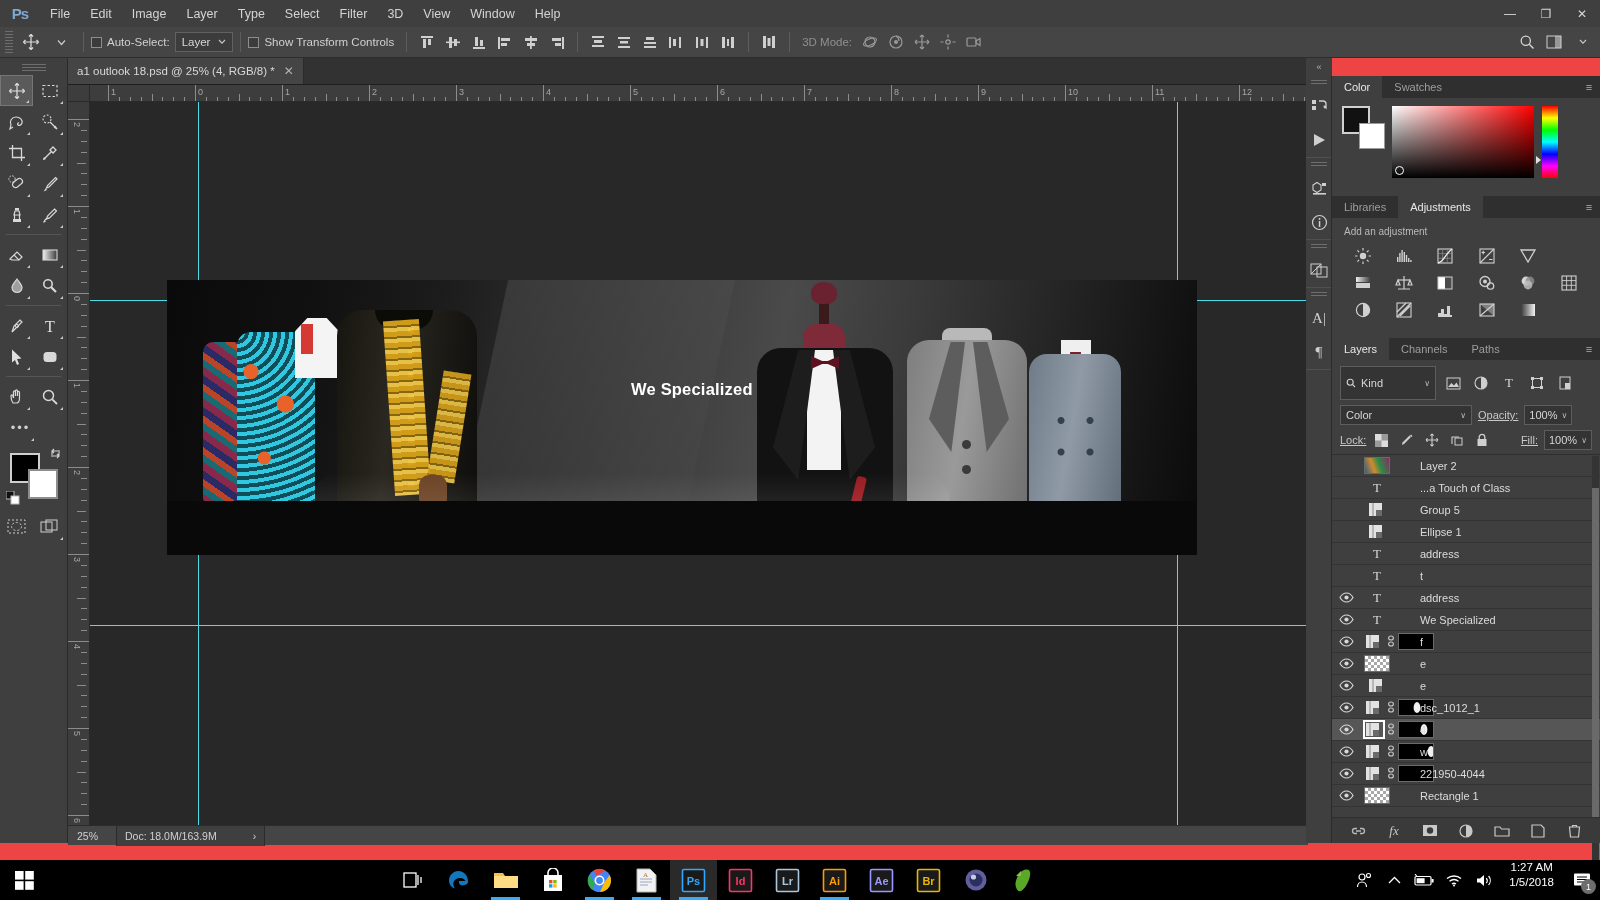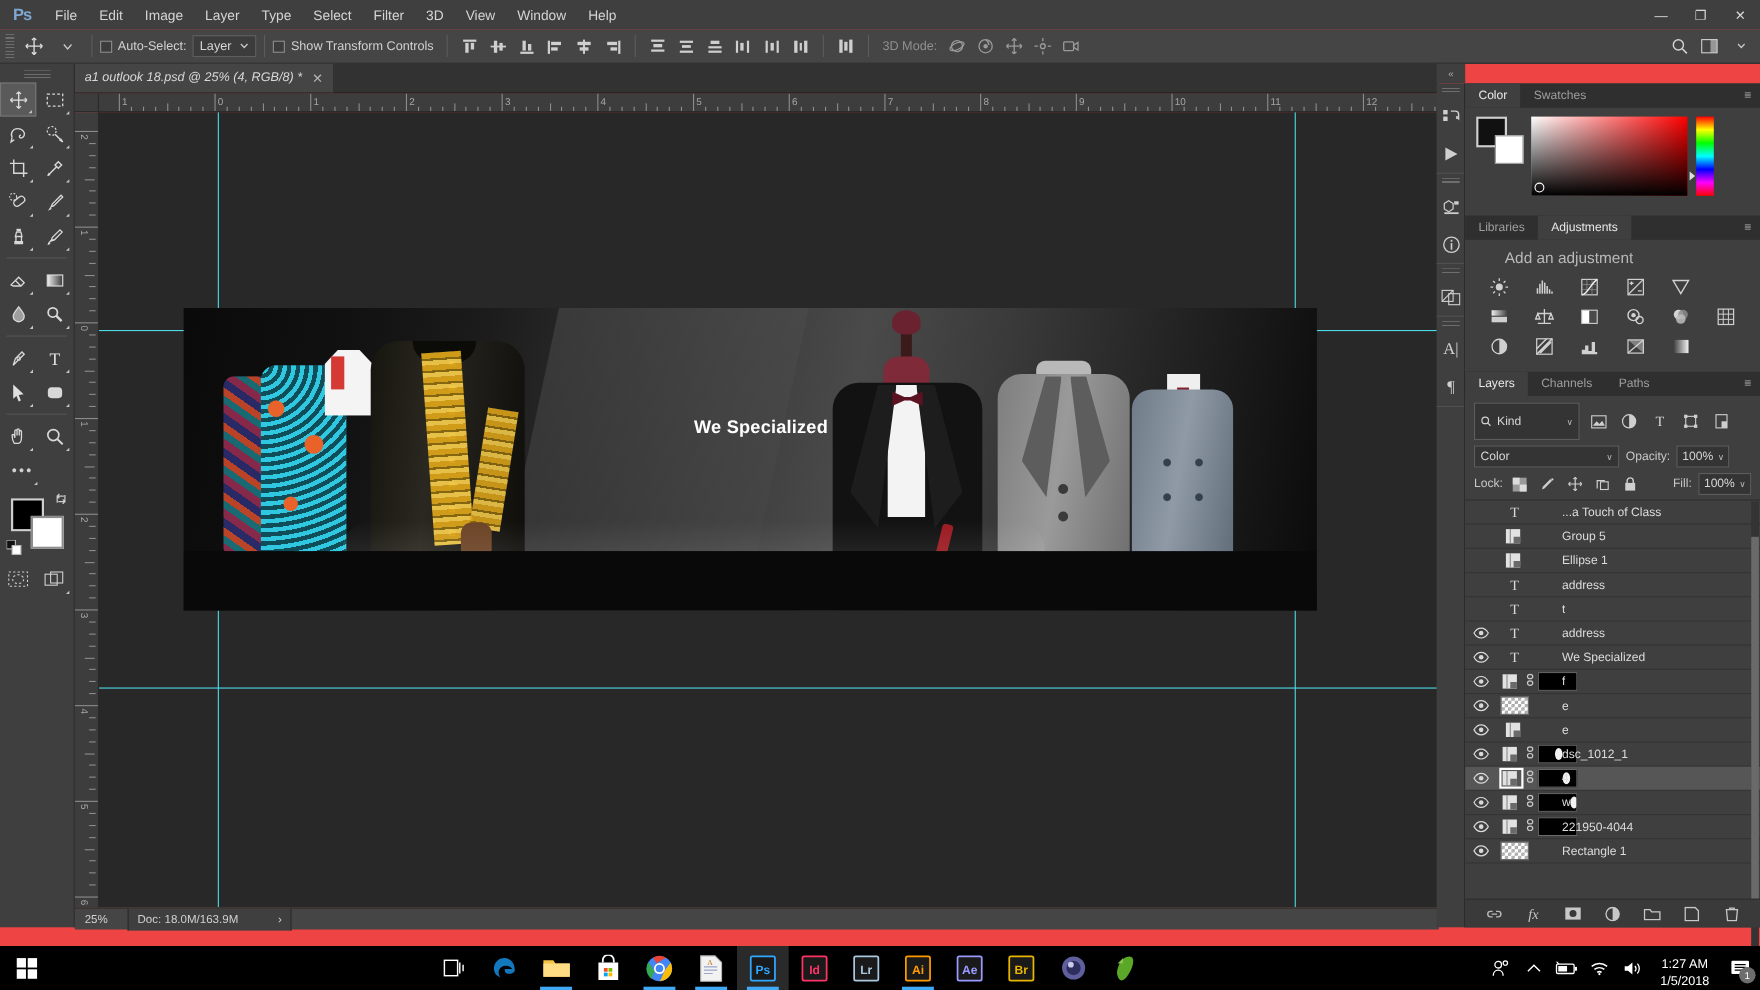--- a/index.html
+++ b/index.html
@@ -32,21 +32,21 @@
     font-size:11.5px; padding:2px 6px; min-width:56px; display:flex;
     justify-content:space-between; align-items:center; gap:8px; height:20px; }
   .ob-icon { width:26px; height:22px; display:flex; align-items:center; justify-content:center; }
   .ob-right { position:absolute; right:4px; display:flex; align-items:center; gap:2px; }
 
   
   .tabbar { position:absolute; left:68px; top:58px; width:1240px; height:27px;
     background:#323232; border-bottom:1px solid #1f1f1f; display:flex; align-items:flex-end; }
   .doctab { background:#454545; height:26px; display:flex; align-items:center;
     padding:0 9px; gap:9px; border-right:1px solid #2b2b2b; }
-  .doctab .title { color:#d8d8d8; font-size:11.5px;font-style:italic; }
+  .doctab .title { color:#d8d8d8; font-size:11.5px; }
   .doctab .x { color:#b3b3b3; font-size:12px; }
 
   
   .toolbar { position:absolute; left:0; top:58px; width:68px; height:785px;
     background:#3f3f3f; border-right:1px solid #2a2a2a; padding-top:6px; }
   .tb-grip { width:24px; height:7px; margin:0 auto 4px;
     background:repeating-linear-gradient(to bottom,#6e6e6e 0 1px,transparent 1px 3px); }
   .tb-row { display:flex; }
   .tb-cell { width:33px; height:31px; display:flex; align-items:center; justify-content:center;
     position:relative; }
@@ -221,36 +221,36 @@
     border:1.5px solid #fff; border-radius:50%; }
   .cp-hue { width:16px; height:72px;
     background:linear-gradient(to bottom,#ff0000,#ffff00,#00ff00,#00ffff,#0000ff,#ff00ff,#ff0000);
     position:relative; }
   .cp-huearrow { position:absolute; left:-6px; bottom:14px; width:0; height:0;
     border-top:4px solid transparent; border-bottom:4px solid transparent;
     border-left:5px solid #e0e0e0; }
 
   
   .adjbody { padding:8px 12px 10px; }
-  .adj-title { color:#b9b9b9; font-size:14px; margin-bottom:9px;margin-left:24px; }
+  .adj-title { color:#b9b9b9; font-size:10px; margin-bottom:9px; }
   .adj-grid { display:grid; grid-template-columns:repeat(6,1fr); gap:6px 4px; justify-items:center; }
   .adj-ic { width:22px; height:20px; display:flex; align-items:center; justify-content:center; }
 
   
   .layers-top { padding:6px 8px 0; }
   .lrow { display:flex; align-items:center; gap:6px; margin-bottom:5px; }
   .kind-sel { display:flex; align-items:center; gap:5px; background:#343434;
     border:1px solid #5d5d5d; height:20px; padding:16px 5px; width:96px; font-size:11px;
     color:#d6d6d6; }
   .kind-sel .cv { margin-left:auto; font-size:8px; color:#b7b7b7; }
   .filt-ic { width:22px; height:20px; display:flex; align-items:center; justify-content:center; }
   .mode-sel { display:flex; align-items:center; background:#343434; border:1px solid #5d5d5d;
     height:20px; padding:0 5px; width:132px; font-size:11px; color:#d6d6d6; }
   .mode-sel .cv { margin-left:auto; font-size:8px; color:#b7b7b7; }
-  .minilbl { color:#c8c8c8; font-size:11px; }
+  .minilbl { color:#c8c8c8; font-size:11px;text-decoration:underline; }
   .numbox { background:#343434; border:1px solid #5d5d5d; height:20px; width:48px;
     display:flex; align-items:center; padding:0 4px; font-size:11px; color:#d6d6d6; }
   .numbox .cv { margin-left:auto; font-size:8px; color:#b7b7b7; }
   .lock-ic { width:19px; height:19px; display:flex; align-items:center; justify-content:center; }
 
   .layerlist { position:absolute; left:0; right:0; top:116px; bottom:26px; overflow:hidden;
     border-top:1px solid #2f2f2f; }
   .lay { display:flex; align-items:center; height:22px; border-bottom:1px solid #343434;
     padding-right:6px; }
   .lay.sel { background:#565656; }
@@ -283,21 +283,21 @@
   .taskbar { position:absolute; left:0; bottom:0; width:1600px; height:40px; background:#000; }
   .tb-start { width:48px; height:40px; display:flex; align-items:center; justify-content:center; }
   .tb-search { position:absolute; left:48px; top:0; width:340px; height:40px; background:#e8e8e8;
     display:flex; align-items:center; gap:10px; padding:0 10px; }
   .tb-search .txt { color:#4a4a4a; font-size:12.5px; }
   .tb-apps { position:absolute; left:388px; top:0; height:40px; display:flex; align-items:center; }
   .tapp { width:47px; height:40px; display:flex; align-items:center; justify-content:center;
     position:relative; }
   .tapp.active { background:#2a2a2a; }
   .tapp .ul { position:absolute; bottom:0; left:9px; width:29px; height:3px; background:#3fa9f5; }
-  .tray { position:absolute; right:0; top:0; height:40px; display:flex; align-items:flex-end; gap:0; }
+  .tray { position:absolute; right:0; top:0; height:40px; display:flex; align-items:flex-start; gap:0; }
   .tray-ic { width:30px; height:40px; display:flex; align-items:center; justify-content:center;
     color:#fff; }
   .tray-clock { color:#fff; font-size:11.5px; line-height:15px; text-align:center; padding:0 10px; }
   .tray-notif { width:36px; height:40px; display:flex; align-items:center; justify-content:center;
     position:relative; }
   .notif-badge { position:absolute; right:4px; bottom:6px; width:15px; height:15px;
     border-radius:50%; background:#6d6d6d; color:#fff; font-size:9px;
     display:flex; align-items:center; justify-content:center; }
   .tray-edge { position:absolute; right:0; width:5px; height:40px; }
 </style>
@@ -1328,20 +1328,27 @@
             <span>100%</span>
             <span class="cv">∨</span>
           </div>
         </div>
       </div>
 
       <div class="layerlist" id="layer-list">
           <div class="lay">
             <div class="lay-eye"></div>
             <div class="lay-thumbwrap">
+              <div class="thumb photo"></div>
+            </div>
+            <div class="lay-name">Layer 2</div>
+          </div>
+          <div class="lay">
+            <div class="lay-eye"></div>
+            <div class="lay-thumbwrap">
               <div class="thumb tletter">T</div>
             </div>
             <div class="lay-name">...a Touch of Class</div>
           </div>
           <div class="lay">
             <div class="lay-eye"></div>
             <div class="lay-thumbwrap">
               <div class="thumb" style="background: transparent; border: none;">
                 <svg width="20" height="15" viewBox="0 0 20 15">
                   <rect x="2" y="1" width="13" height="13" fill="#e2e2e2"></rect>

